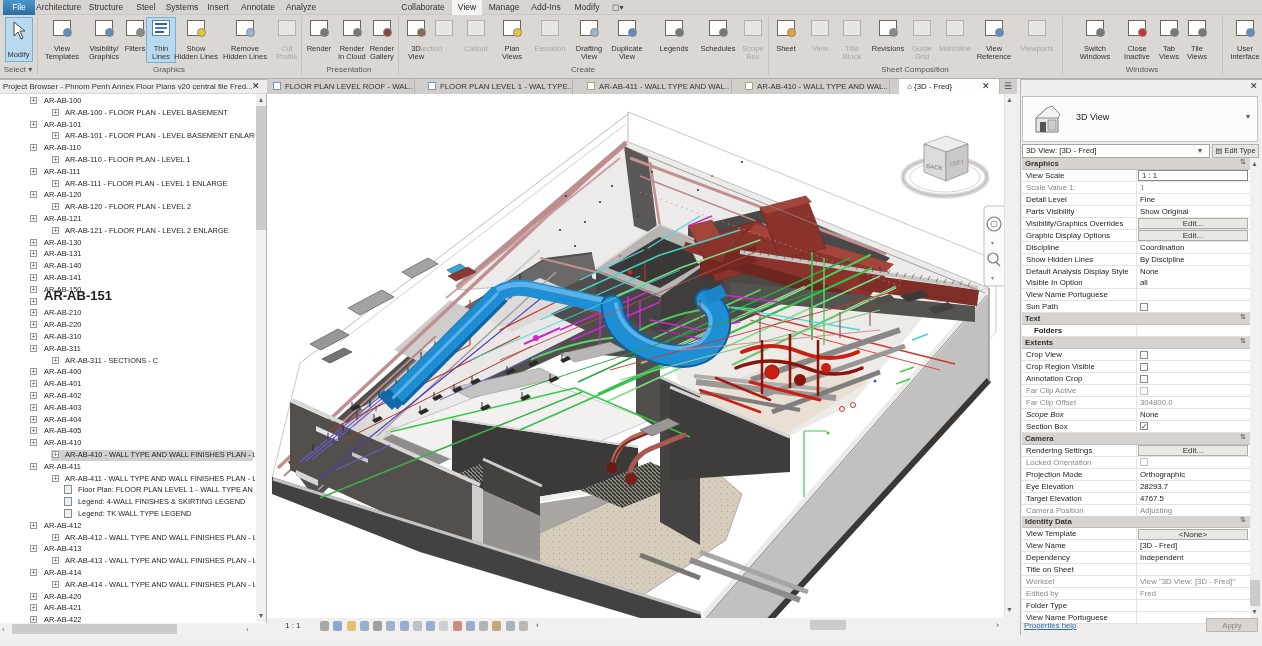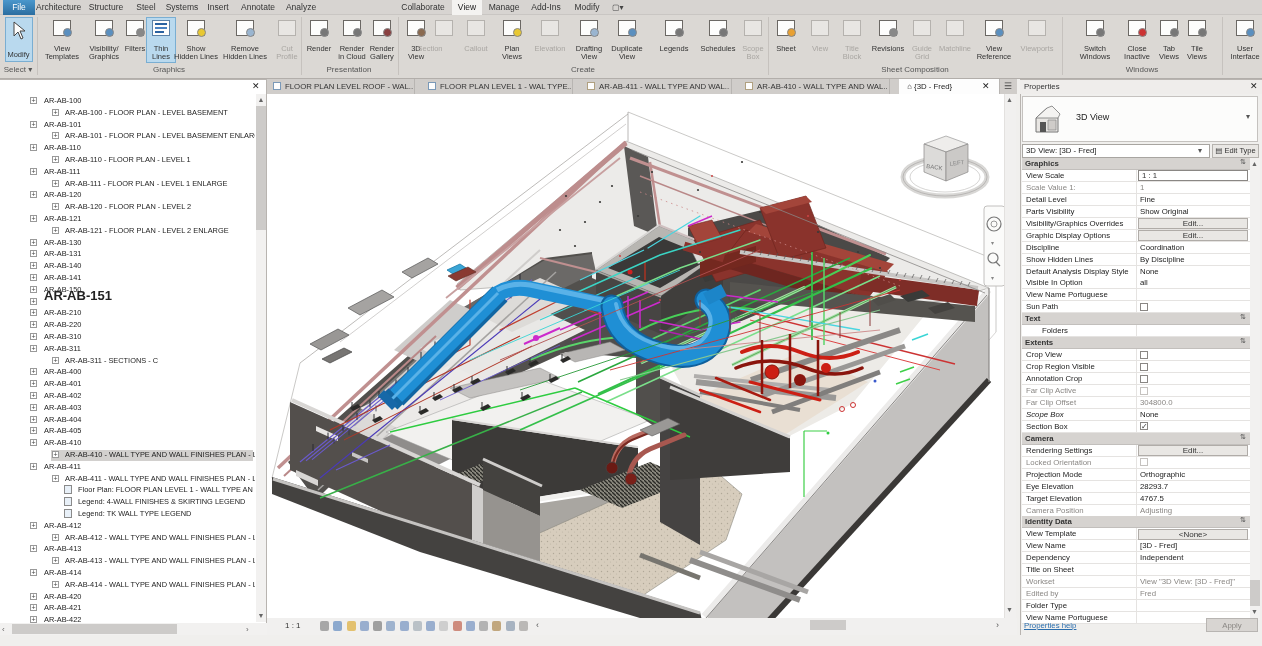--- a/index.html
+++ b/index.html
@@ -147,20 +147,21 @@
     <div class="a" style="left:1143px;top:53px;width:52px;text-align:center;font-size:7.5px;color:#333;line-height:8px;">Views</div>
 <div class="a" style="left:1188px;top:20px;width:18px;height:16px;background:#fdfdfc;border:1px solid #6b6864;"></div>
     <div class="a" style="left:1198px;top:28px;width:9px;height:9px;background:#777;border-radius:50%;border:1px solid #888;"></div>
     <div class="a" style="left:1171px;top:45px;width:52px;text-align:center;font-size:7.5px;color:#333;line-height:8px;">Tile</div>
     <div class="a" style="left:1171px;top:53px;width:52px;text-align:center;font-size:7.5px;color:#333;line-height:8px;">Views</div>
 <div class="a" style="left:1236px;top:20px;width:18px;height:16px;background:#fdfdfc;border:1px solid #6b6864;"></div>
     <div class="a" style="left:1246px;top:28px;width:9px;height:9px;background:#5a8fbf;border-radius:50%;border:1px solid #888;"></div>
     <div class="a" style="left:1219px;top:45px;width:52px;text-align:center;font-size:7.5px;color:#333;line-height:8px;">User</div>
     <div class="a" style="left:1219px;top:53px;width:52px;text-align:center;font-size:7.5px;color:#333;line-height:8px;">Interface</div>
 <div class="a" style="left:0;top:79px;width:267px;height:556px;background:#fff;border-right:1px solid #b8b4b0;border-top:1px solid #b8b4b0;"></div>
+<div class="a" style="left:0;top:80px;width:267px;height:14px;background:#efedeb;font-size:7.8px;color:#333;line-height:14px;padding-left:3px;white-space:nowrap;overflow:hidden;border-bottom:1px solid #d8d5d2;">Project Browser - Phnom Penh Annex Floor Plans v20 central file Fred...</div>
 <div class="a" style="left:252px;top:81px;width:10px;height:10px;font-size:9px;color:#222;">✕</div>
 <div class="a" style="left:30px;top:97px;width:7px;height:7px;border:1px solid #999;background:#fff;font-size:7px;line-height:5px;text-align:center;color:#444;">+</div>
 <div class="a" style="left:44px;top:95px;width:211px;height:11px;font-size:7.4px;color:#222;line-height:11px;white-space:nowrap;overflow:hidden;">AR-AB-100</div>
 <div class="a" style="left:52px;top:109px;width:7px;height:7px;border:1px solid #999;background:#fff;font-size:7px;line-height:5px;text-align:center;color:#444;">+</div>
 <div class="a" style="left:65px;top:107px;width:190px;height:11px;font-size:7.4px;color:#222;line-height:11px;white-space:nowrap;overflow:hidden;">AR-AB-100 - FLOOR PLAN - LEVEL BASEMENT</div>
 <div class="a" style="left:30px;top:121px;width:7px;height:7px;border:1px solid #999;background:#fff;font-size:7px;line-height:5px;text-align:center;color:#444;">+</div>
 <div class="a" style="left:44px;top:119px;width:211px;height:11px;font-size:7.4px;color:#222;line-height:11px;white-space:nowrap;overflow:hidden;">AR-AB-101</div>
 <div class="a" style="left:52px;top:132px;width:7px;height:7px;border:1px solid #999;background:#fff;font-size:7px;line-height:5px;text-align:center;color:#444;">+</div>
 <div class="a" style="left:65px;top:130px;width:190px;height:11px;font-size:7.4px;color:#222;line-height:11px;white-space:nowrap;overflow:hidden;">AR-AB-101 - FLOOR PLAN - LEVEL BASEMENT ENLARGE</div>
 <div class="a" style="left:30px;top:144px;width:7px;height:7px;border:1px solid #999;background:#fff;font-size:7px;line-height:5px;text-align:center;color:#444;">+</div>
@@ -591,21 +592,20 @@
 <div class="a" style="left:465.5px;top:621px;width:9px;height:10px;background:#8aa2c8;opacity:0.85;border-radius:2px;"></div>
 <div class="a" style="left:479.0px;top:621px;width:9px;height:10px;background:#a8a8a8;opacity:0.85;border-radius:2px;"></div>
 <div class="a" style="left:492.0px;top:621px;width:9px;height:10px;background:#b89a6a;opacity:0.85;border-radius:2px;"></div>
 <div class="a" style="left:505.5px;top:621px;width:9px;height:10px;background:#9aa8b8;opacity:0.85;border-radius:2px;"></div>
 <div class="a" style="left:518.5px;top:621px;width:9px;height:10px;background:#b0aeac;opacity:0.85;border-radius:2px;"></div>
 <div class="a" style="left:536px;top:620px;width:8px;height:10px;font-size:9px;color:#555;">‹</div>
 <div class="a" style="left:560px;top:619px;width:445px;height:12px;background:#f1f0ef;"></div>
 <div class="a" style="left:810px;top:620px;width:36px;height:10px;background:#cdcbc9;"></div>
 <div class="a" style="left:996px;top:620px;width:8px;height:10px;font-size:9px;color:#555;">›</div>
 <div class="a" style="left:1020px;top:79px;width:242px;height:556px;background:#f0efed;border-left:1px solid #b8b4b0;border-top:1px solid #b8b4b0;"></div>
-<div class="a" style="left:1020px;top:80px;width:242px;height:14px;background:#efedeb;font-size:7.8px;color:#333;line-height:14px;padding-left:4px;">Properties</div>
 <div class="a" style="left:1250px;top:81px;width:10px;height:10px;font-size:9px;color:#222;">✕</div>
 <div class="a" style="left:1022px;top:96px;width:236px;height:46px;background:#fcfcfb;border:1px solid #c5c2bf;"></div>
 <svg class="a" style="left:1030px;top:100px;" width="34" height="38" viewBox="0 0 34 38">
 <polygon points="6,18 17,8 28,18 28,32 6,32" fill="#e8e6e3" stroke="#777" stroke-width="1"></polygon>
 <polygon points="6,18 17,8 22,6 30,14 28,18" fill="#f4f3f1" stroke="#777" stroke-width="0.8"></polygon>
 <rect x="10" y="22" width="6" height="10" fill="#555"></rect>
 <polygon points="18,20 26,20 26,30 18,30" fill="#cfccc9" stroke="#888" stroke-width="0.7"></polygon>
 </svg>
 <div class="a" style="left:1076px;top:112px;font-size:9px;color:#222;">3D View</div>
 <div class="a" style="left:1246px;top:112px;font-size:8px;color:#555;">▾</div>
@@ -670,21 +670,21 @@
 <div class="a" style="left:1136px;top:289px;width:1px;height:12px;background:#e5e3e1;"></div>
 <div class="a" style="left:1140px;top:289px;width:108px;font-size:7.8px;color:#222;line-height:12px;white-space:nowrap;overflow:hidden;"></div>
 <div class="a" style="left:1022px;top:301px;width:228px;height:12px;background:#fff;border-bottom:1px solid #e5e3e1;font-size:7.8px;color:#222;line-height:12px;">
       <span style="position:absolute;left:4px;width:106px;overflow:hidden;white-space:nowrap;">Sun Path</span>
     </div>
 <div class="a" style="left:1136px;top:301px;width:1px;height:12px;background:#e5e3e1;"></div>
 <div class="a" style="left:1140px;top:303px;width:8px;height:8px;border:1px solid #8a8784;background:#fff;font-size:8px;line-height:8px;color:#333;"></div>
 <div class="a" style="left:1022px;top:313px;width:228px;height:12px;background:#d6d3d0;border-bottom:1px solid #c2bfbc;font-size:7.8px;font-weight:bold;color:#333;line-height:12px;padding-left:3px;">Text</div>
 <div class="a" style="left:1240px;top:313px;font-size:7px;color:#555;">⇅</div>
 <div class="a" style="left:1022px;top:325px;width:228px;height:12px;background:#fff;border-bottom:1px solid #e5e3e1;font-size:7.8px;color:#222;line-height:12px;">
-      <span style="position:absolute;left:20px;width:106px;overflow:hidden;white-space:nowrap;">Folders</span>
+      <span style="position:absolute;left:12px;width:106px;overflow:hidden;white-space:nowrap;font-weight:bold;">Folders</span>
     </div>
 <div class="a" style="left:1136px;top:325px;width:1px;height:12px;background:#e5e3e1;"></div>
 <div class="a" style="left:1140px;top:325px;width:108px;font-size:7.8px;color:#222;line-height:12px;white-space:nowrap;overflow:hidden;"></div>
 <div class="a" style="left:1022px;top:337px;width:228px;height:12px;background:#d6d3d0;border-bottom:1px solid #c2bfbc;font-size:7.8px;font-weight:bold;color:#333;line-height:12px;padding-left:3px;">Extents</div>
 <div class="a" style="left:1240px;top:337px;font-size:7px;color:#555;">⇅</div>
 <div class="a" style="left:1022px;top:349px;width:228px;height:12px;background:#fff;border-bottom:1px solid #e5e3e1;font-size:7.8px;color:#222;line-height:12px;">
       <span style="position:absolute;left:4px;width:106px;overflow:hidden;white-space:nowrap;">Crop View</span>
     </div>
 <div class="a" style="left:1136px;top:349px;width:1px;height:12px;background:#e5e3e1;"></div>
 <div class="a" style="left:1140px;top:351px;width:8px;height:8px;border:1px solid #8a8784;background:#fff;font-size:8px;line-height:8px;color:#333;"></div>

